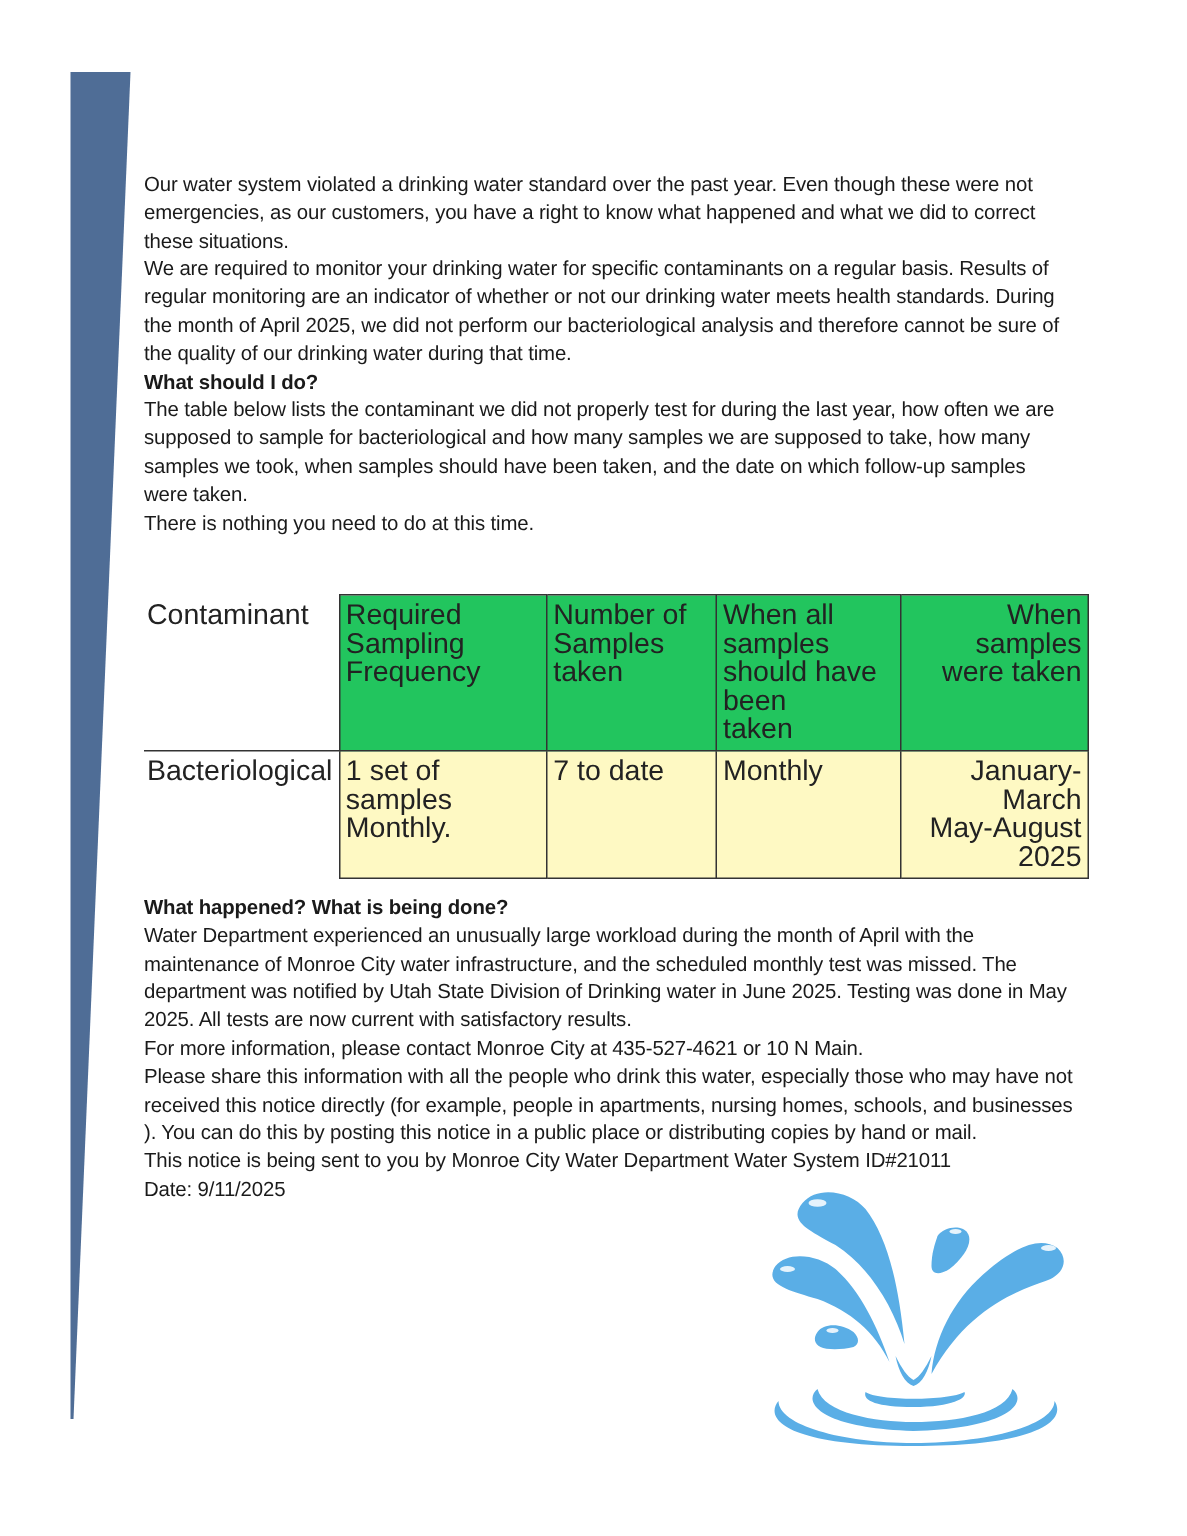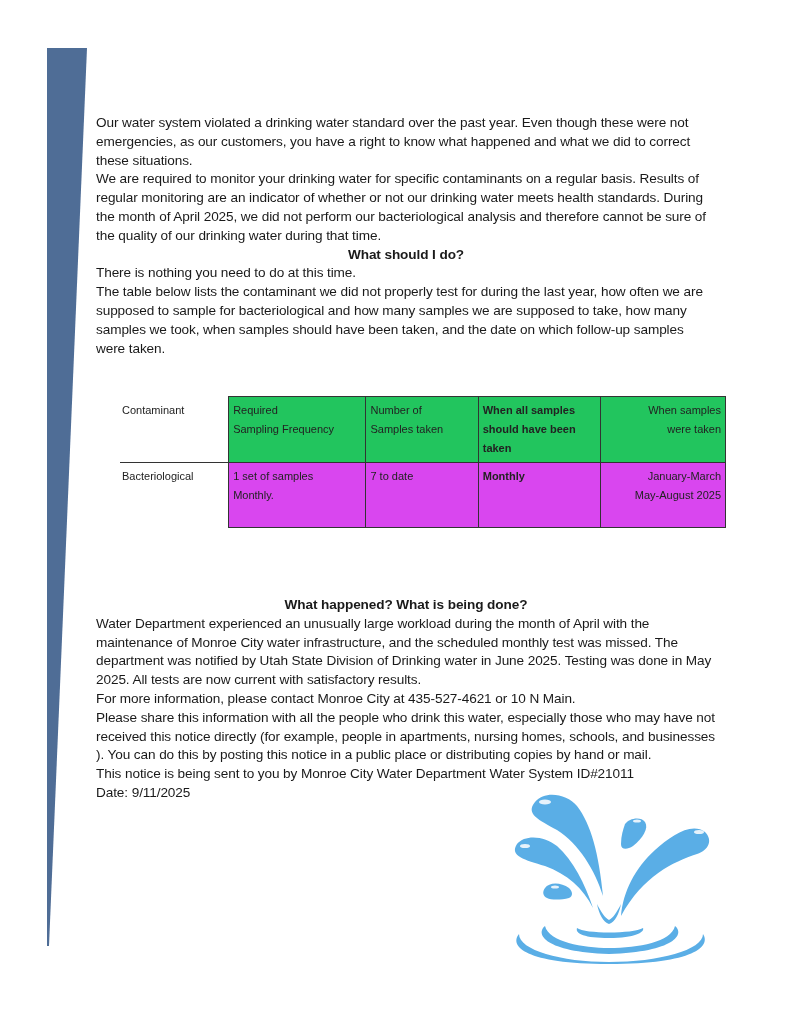--- a/index.html
+++ b/index.html
@@ -29,62 +29,60 @@
       width: 620px;
       font-size: 13.6px;
       line-height: 18.8px;
       letter-spacing: -0.1px;
     }
     .content p {
       margin: 0;
     }
     .heading {
       font-weight: bold;
-      text-align: center;
     }
     .table-wrap {
       position: absolute;
       left: 96px;
       top: 396px;
       width: 630px;
     }
     table.contam {
       border-collapse: collapse;
       font-family: "Liberation Sans", sans-serif;
-      font-size: 11px;
+      font-size: 19px;
       line-height: 19px;
       color: #222;
-      margin-left: 24px;
     }
     table.contam td {
       vertical-align: top;
       padding: 4px 4px 4px 4px;
     }
     table.contam td.rowlabel {
       width: 104px;
       padding-left: 2px;
       background: #ffffff;
       border: none;
     }
     table.contam tr.header td.cell {
       background: #22c55e;
       border: 1.5px solid #333;
       height: 56px;
     }
     table.contam tr.datarow td.cell {
-      background: #d946ef;
+      background: #fef9c3;
       border: 1.5px solid #333;
       height: 56px;
     }
     table.contam tr.datarow td.rowlabel {
       border-top: 1.5px solid #333;
     }
     .c1 { width: 133px; }
     .c2 { width: 107px; }
-    .c3 { width: 118px; font-weight: bold; }
+    .c3 { width: 118px; }
     .c4 { width: 120px; text-align: right; }
     .cell-line { display: block; }
     .splash {
       position: absolute;
       left: 505px;
       top: 784px;
       width: 212px;
       height: 180px;
     }
   </style>
@@ -92,22 +90,22 @@
 <body>
 
 <svg class="stripe" viewBox="0 0 100 1024" xmlns="http://www.w3.org/2000/svg">
   <polygon points="47,48 87,48 49,946 47,946" fill="#4f6d96"></polygon>
 </svg>
 
 <div class="content">
   <p>Our water system violated a drinking water standard over the past year. Even though these were not emergencies, as our customers, you have a right to know what happened and what we did to correct these situations.</p>
   <p>We are required to monitor your drinking water for specific contaminants on a regular basis. Results of regular monitoring are an indicator of whether or not our drinking water meets health standards. During the month of April 2025, we did not perform our bacteriological analysis and therefore cannot be sure of the quality of  our drinking water during that time.</p>
   <p class="heading">What should I do?</p>
+  <p>The table below lists the contaminant we did not properly test for during the last year, how often we are supposed to sample for bacteriological and how many samples we are supposed to take, how many samples we took, when samples should have been taken, and the date on which follow-up samples were taken.</p>
   <p>There is nothing you need to do at this time.</p>
-  <p>The table below lists the contaminant we did not properly test for during the last year, how often we are supposed to sample for bacteriological and how many samples we are supposed to take, how many samples we took, when samples should have been taken, and the date on which follow-up samples were taken.</p>
 </div>
 
 <div class="table-wrap">
   <table class="contam">
     <tbody>
         <tr class="header">
       <td class="rowlabel">Contaminant</td>
       <td class="cell c1">
         <span class="cell-line">Required</span>
         <span class="cell-line">Sampling Frequency</span>

